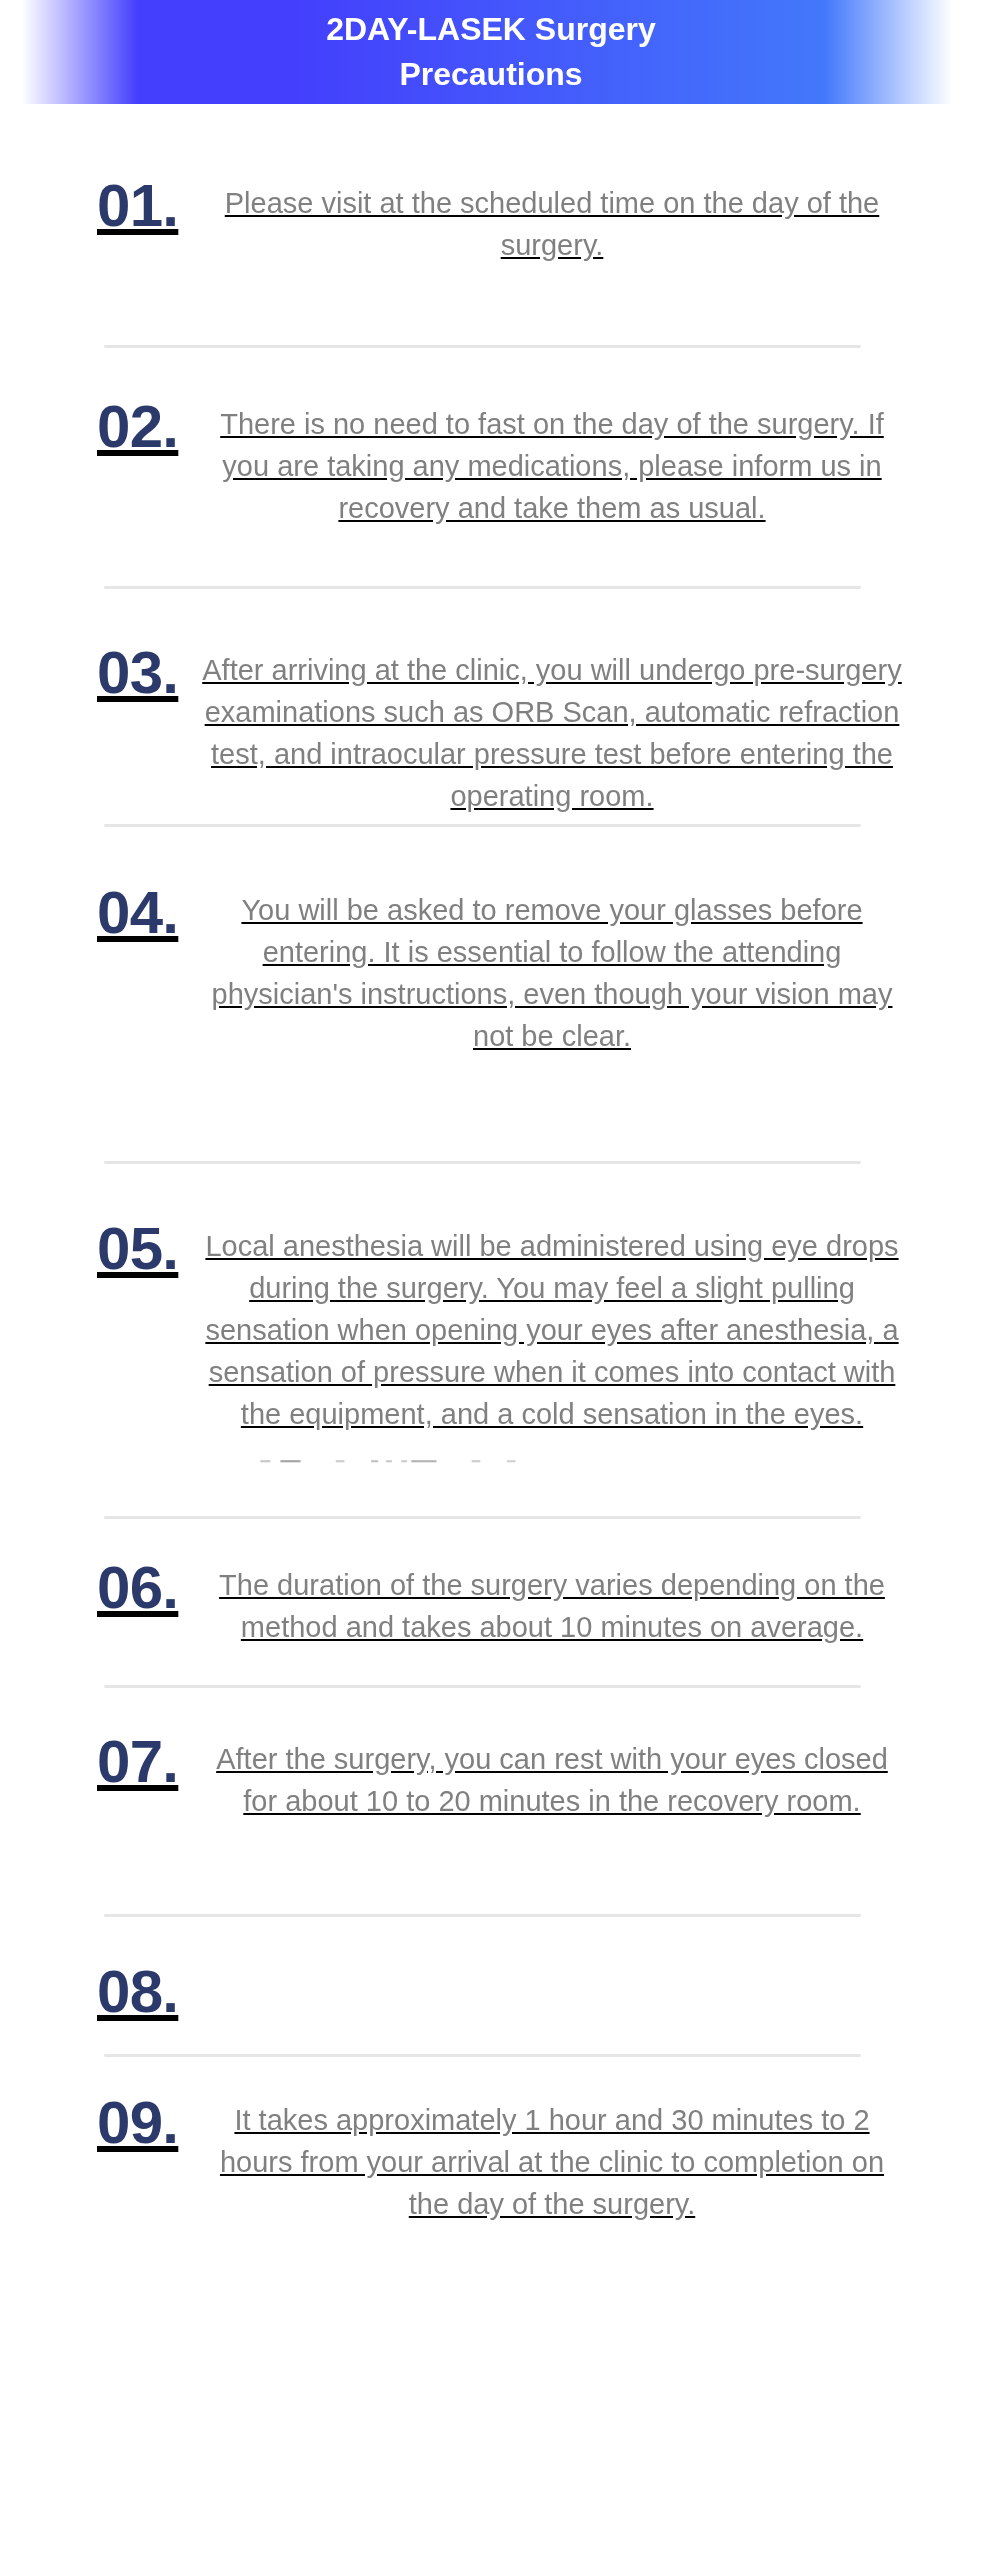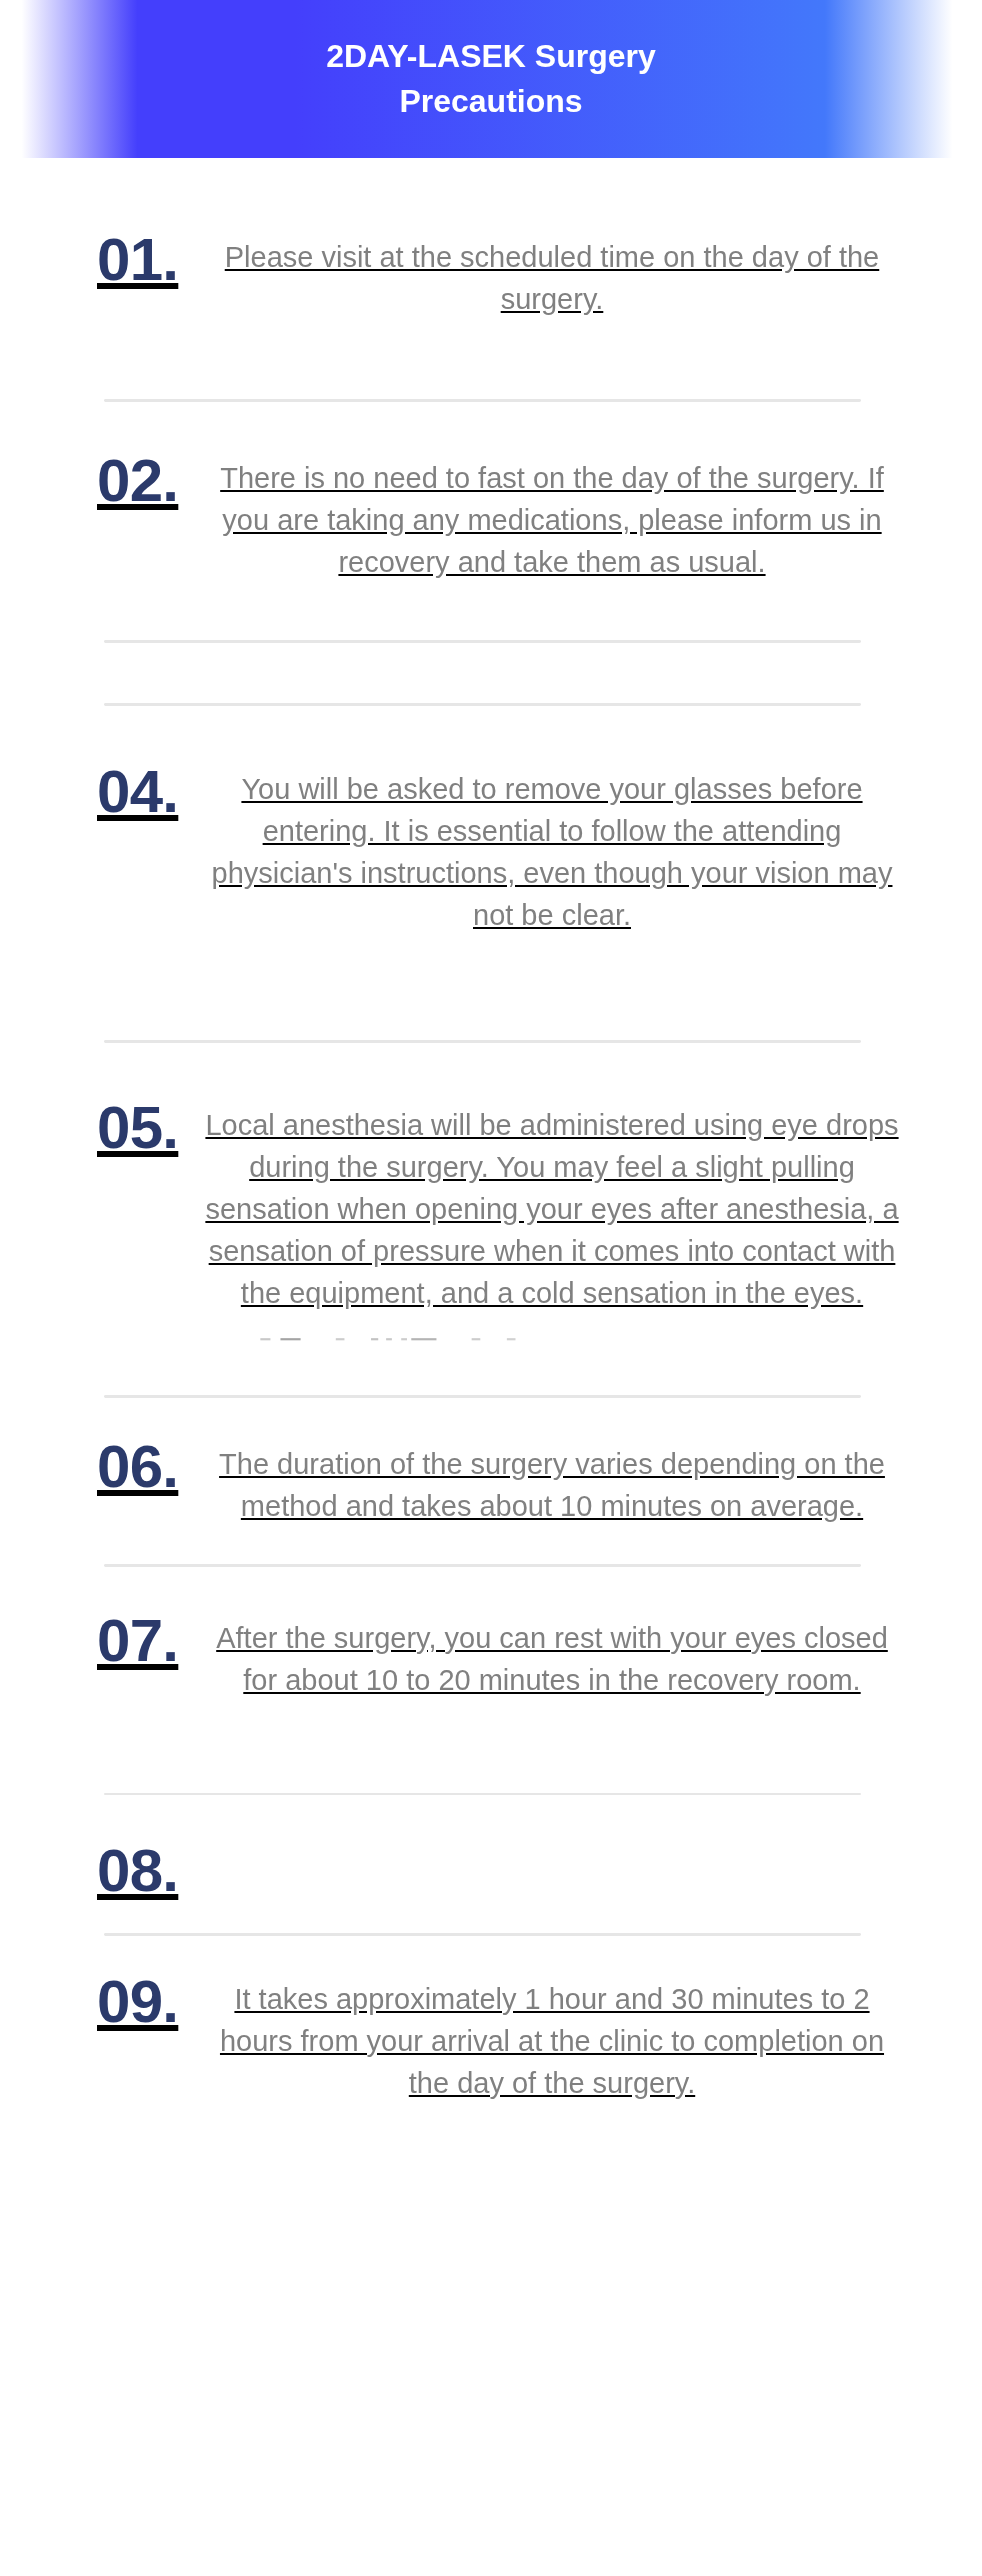--- a/index.html
+++ b/index.html
@@ -14,21 +14,21 @@
   html,body{background:var(--c-bg);}
   body{
     width:982px;
     min-height:2576px;
     font-family:"Liberation Sans", sans-serif;
     overflow-x:hidden;
   }
   
   .banner{
     width:982px;
-    height:158px;
+    height:104px;
     display:flex;
     align-items:center;
     justify-content:center;
     text-align:center;
     background:linear-gradient(90deg,
       #ffffff 0%,
       #ffffff 2.2%,
       var(--c-grad-left) 14%,
       var(--c-grad-left) 30%,
       var(--c-grad-right) 84%,
@@ -116,20 +116,24 @@
   <section class="item i1">
     <div class="num">01.</div>
     <p class="txt">Please visit at the scheduled time on the day of the surgery.</p>
   </section>
 <div class="divider d1"></div>
   <section class="item i2">
     <div class="num">02.</div>
     <p class="txt">There is no need to fast on the day of the surgery. If you are taking any medications, please inform us in recovery and take them as usual.</p>
   </section>
 <div class="divider d2"></div>
+  <section class="item i3">
+    <div class="num">03.</div>
+    <p class="txt">After arriving at the clinic, you will undergo pre-surgery examinations such as ORB Scan, automatic refraction test, and intraocular pressure test before entering the operating room.</p>
+  </section>
 <div class="divider d3"></div>
   <section class="item i4">
     <div class="num">04.</div>
     <p class="txt">You will be asked to remove your glasses before entering. It is essential to follow the attending physician's instructions, even though your vision may not be clear.</p>
   </section>
 <div class="divider d4"></div>
   <section class="item i5">
     <div class="num">05.</div>
     <p class="txt">Local anesthesia will be administered using eye drops during the surgery. You may feel a slight pulling sensation when opening your eyes after anesthesia, a sensation of pressure when it comes into contact with the equipment, and a cold sensation in the eyes.</p>
   </section>

